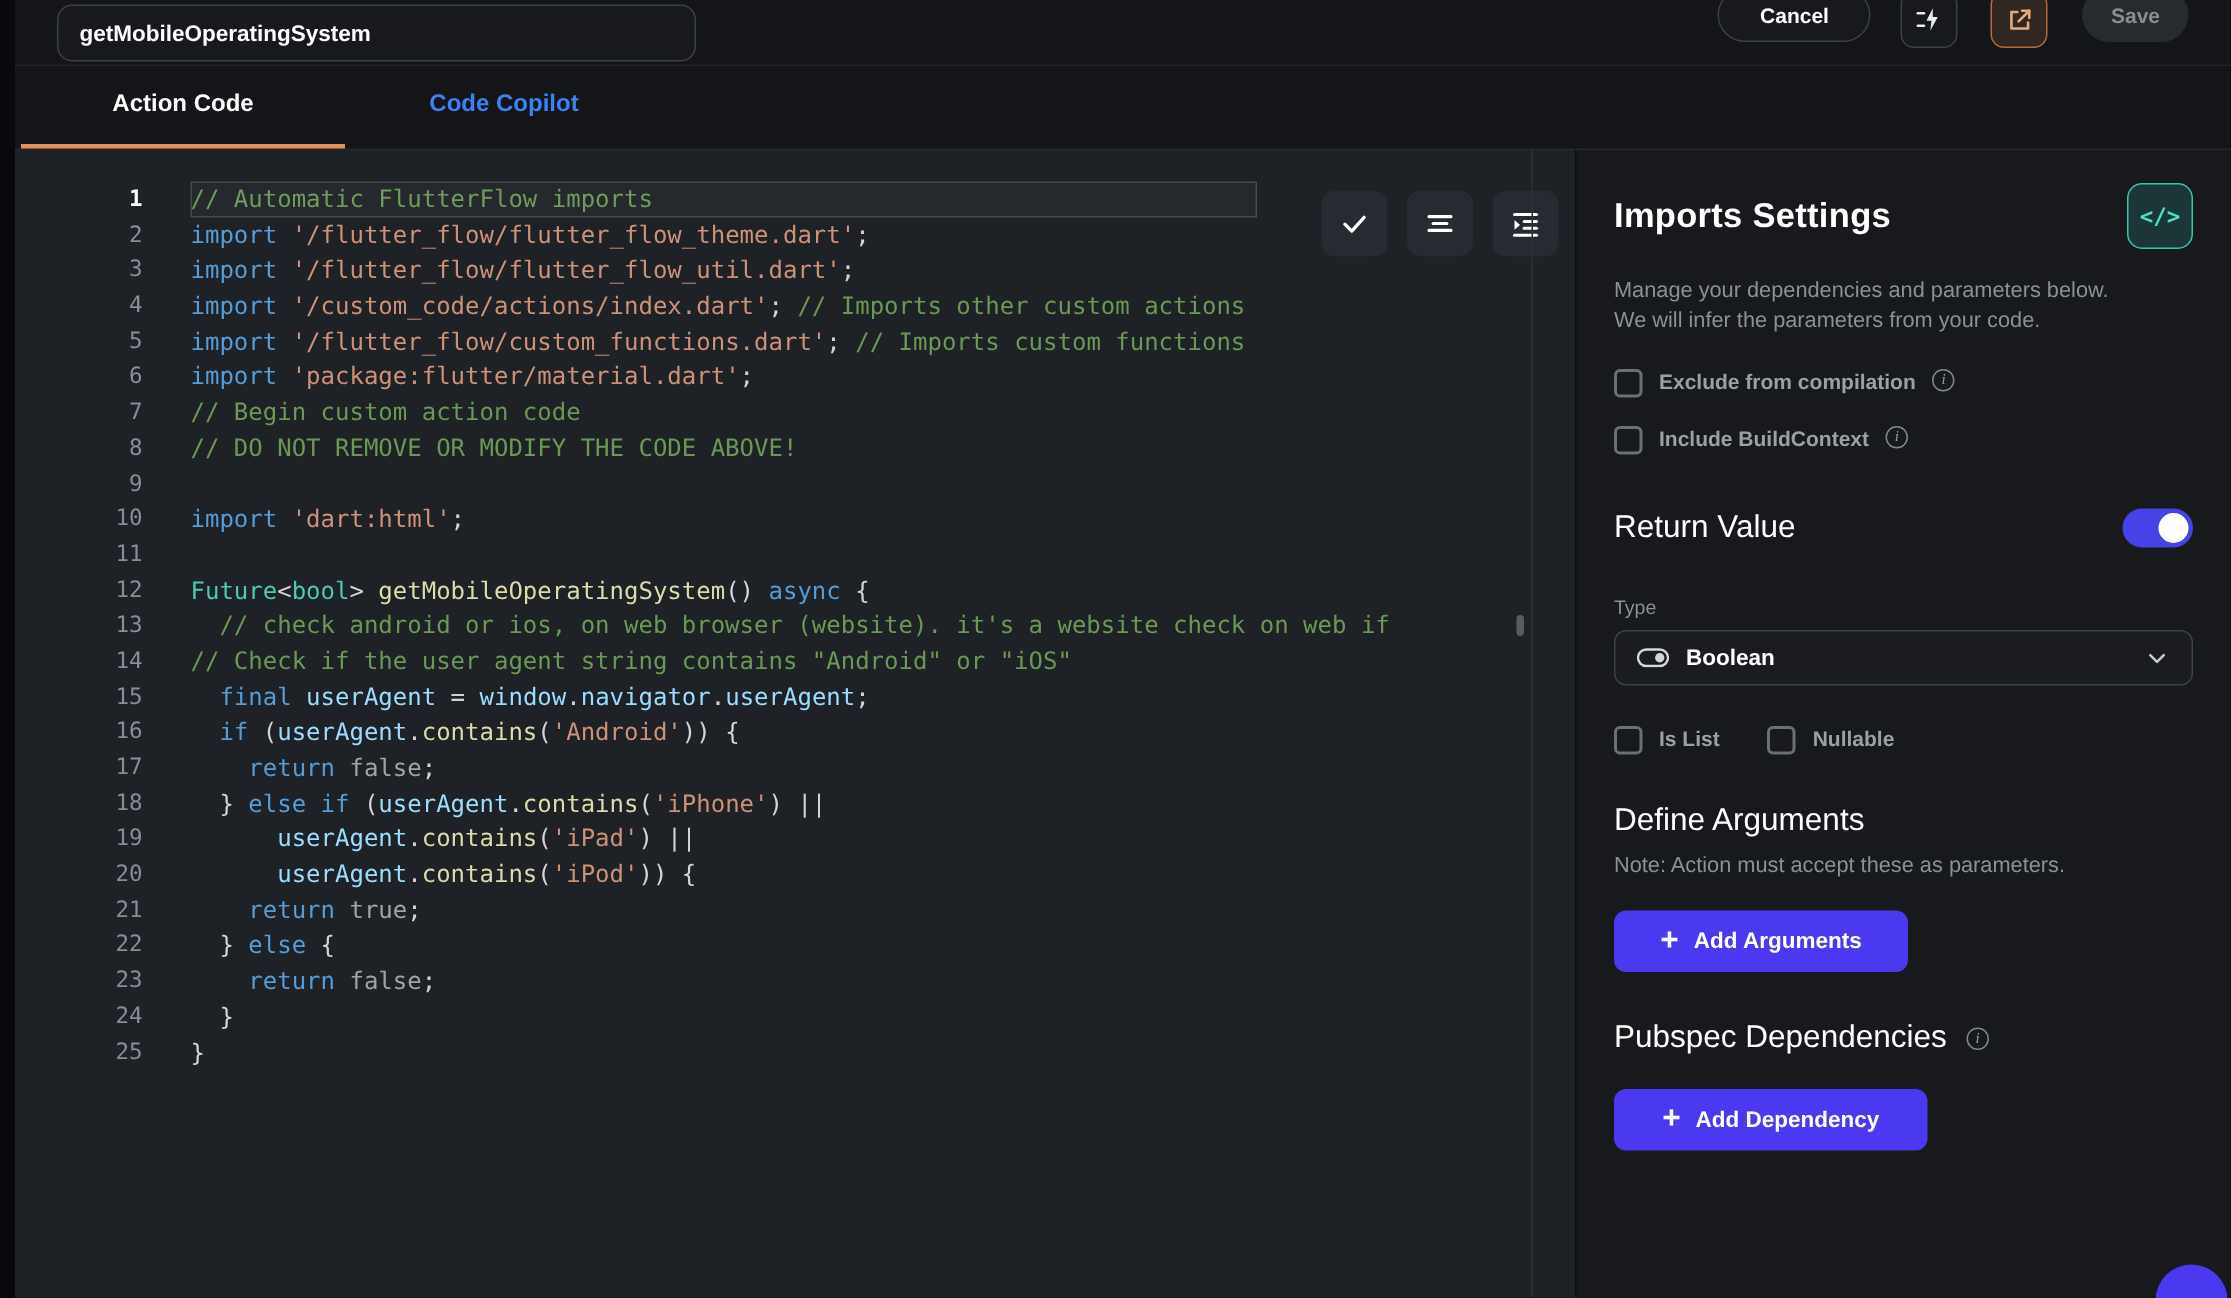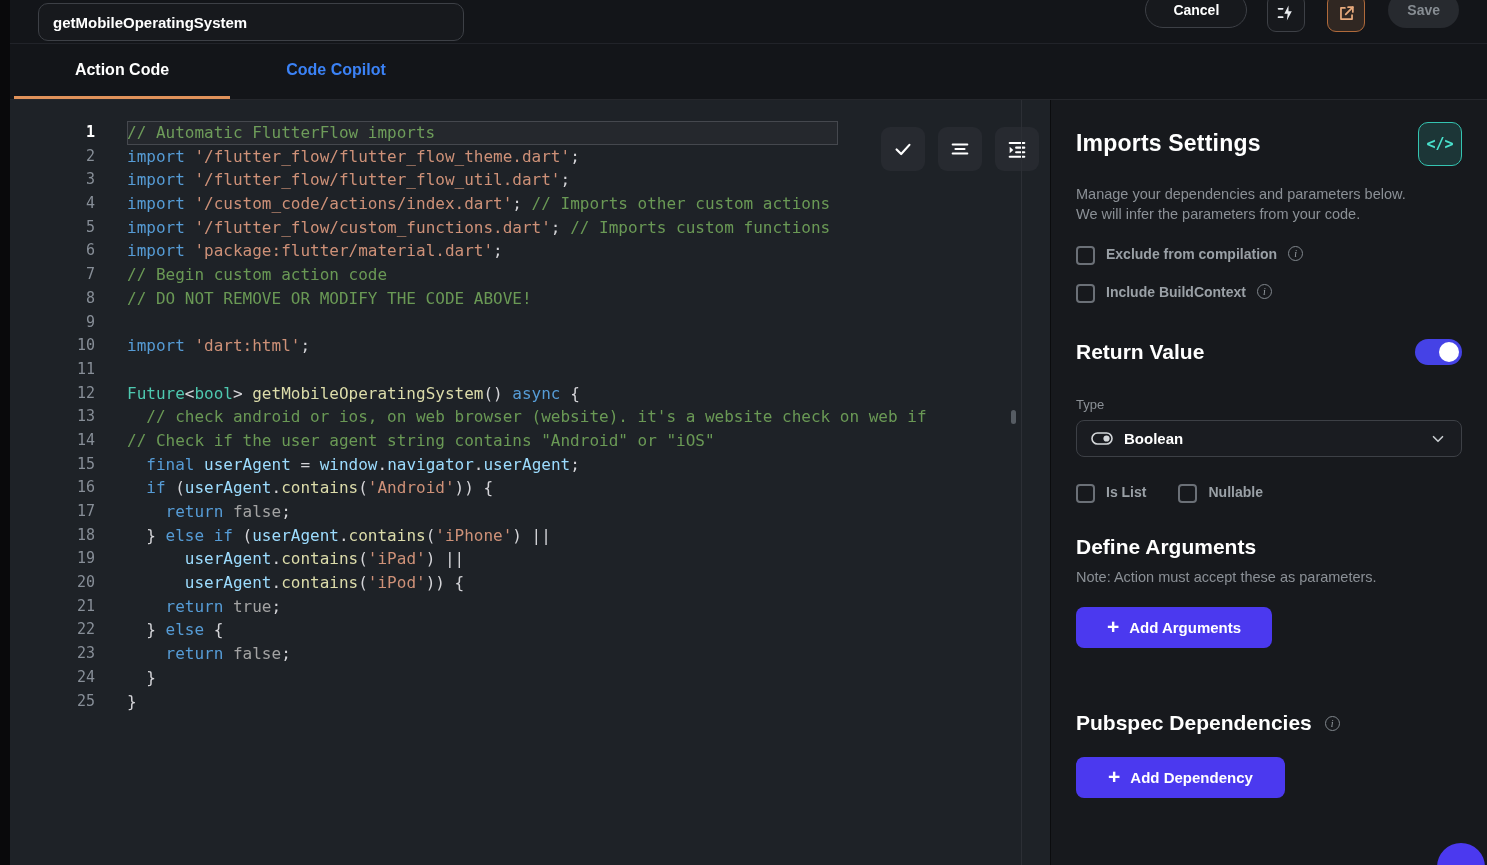--- a/index.html
+++ b/index.html
@@ -44,33 +44,33 @@
   .panel-header{display:flex;justify-content:space-between;align-items:flex-start}
   .panel-title{font-size:23px;font-weight:bold;color:#fff;letter-spacing:.2px}
   .code-btn{width:44px;height:44px;margin-top:-8px;border-radius:10px;background:rgba(57,210,192,.16);border:1.5px solid #34c4b1;color:#49e2cd;display:flex;align-items:center;justify-content:center;font-family:"DejaVu Sans Mono",monospace;font-weight:bold;font-size:15px;cursor:pointer}
   .panel-sub{margin-top:18px;max-width:340px;color:#8b9096;font-size:14.5px;line-height:20px}
   .check-group{margin-top:22px;display:flex;flex-direction:column;gap:19px}
   .check-row{display:flex;gap:11px;cursor:pointer}
   .checkbox{width:19px;height:19px;border:2px solid #6b7077;border-radius:4px;background:transparent;flex:0 0 19px}
   .check-label{color:#9aa0a6;font-size:14px;font-weight:bold}
   .info{width:15px;height:15px;border:1.5px solid #80868c;border-radius:50%;color:#9aa0a6;font-size:10px;font-style:italic;font-family:"Liberation Serif",serif;display:inline-flex;align-items:center;justify-content:center;flex:0 0 15px}
   .rv-row{margin-top:36px;display:flex;align-items:center;justify-content:space-between}
-  .section-title{font-size:21px;font-weight:bold;color:#fff}
+  .section-title{font-size:21px;font-weight:normal;color:#fff}
   .toggle{width:47px;height:26px;border-radius:13px;background:#4542e6;position:relative;cursor:pointer}
   .toggle .knob{position:absolute;right:3px;top:3px;width:20px;height:20px;border-radius:50%;background:#fff}
   .type-label{margin-top:32px;color:#8b9096;font-size:13px}
   .select{margin-top:8px;height:37px;background:#1a1c21;border:1px solid #3d4046;border-radius:8px;display:flex;align-items:center;padding:0 14px;gap:11px;cursor:pointer}
   .select-value{flex:1;color:#fff;font-size:15px;font-weight:bold}
   .flags-row{margin-top:27px;display:flex;gap:32px}
   .note{margin-top:10px;color:#8b9096;font-size:14.5px}
   .purple-btn{margin-top:22px;height:41px;border:none;border-radius:8px;background:#4b39ef;color:#fff;font-weight:bold;font-size:15px;display:flex;align-items:center;justify-content:center;gap:10px;cursor:pointer;font-family:"Liberation Sans",sans-serif}
   .purple-btn .plus{font-size:21px;font-weight:bold;line-height:1;margin-top:-2px}
   .btn-args{width:196px}
   .btn-dep{width:209px}
-  .pubspec-row{margin-top:63px;display:flex;align-items:center;gap:13px}
+  .pubspec-row{margin-top:32px;display:flex;align-items:center;gap:13px}
   .mt-define{margin-top:32px}
   .fab{position:absolute;right:2px;bottom:-26px;width:48px;height:48px;border-radius:50%;background:#4b39ef;cursor:pointer}
 </style>
 </head>
 <body>
 
 <div class="app">
 
   <div class="topbar">
     <input class="name-input" value="getMobileOperatingSystem" style="">

